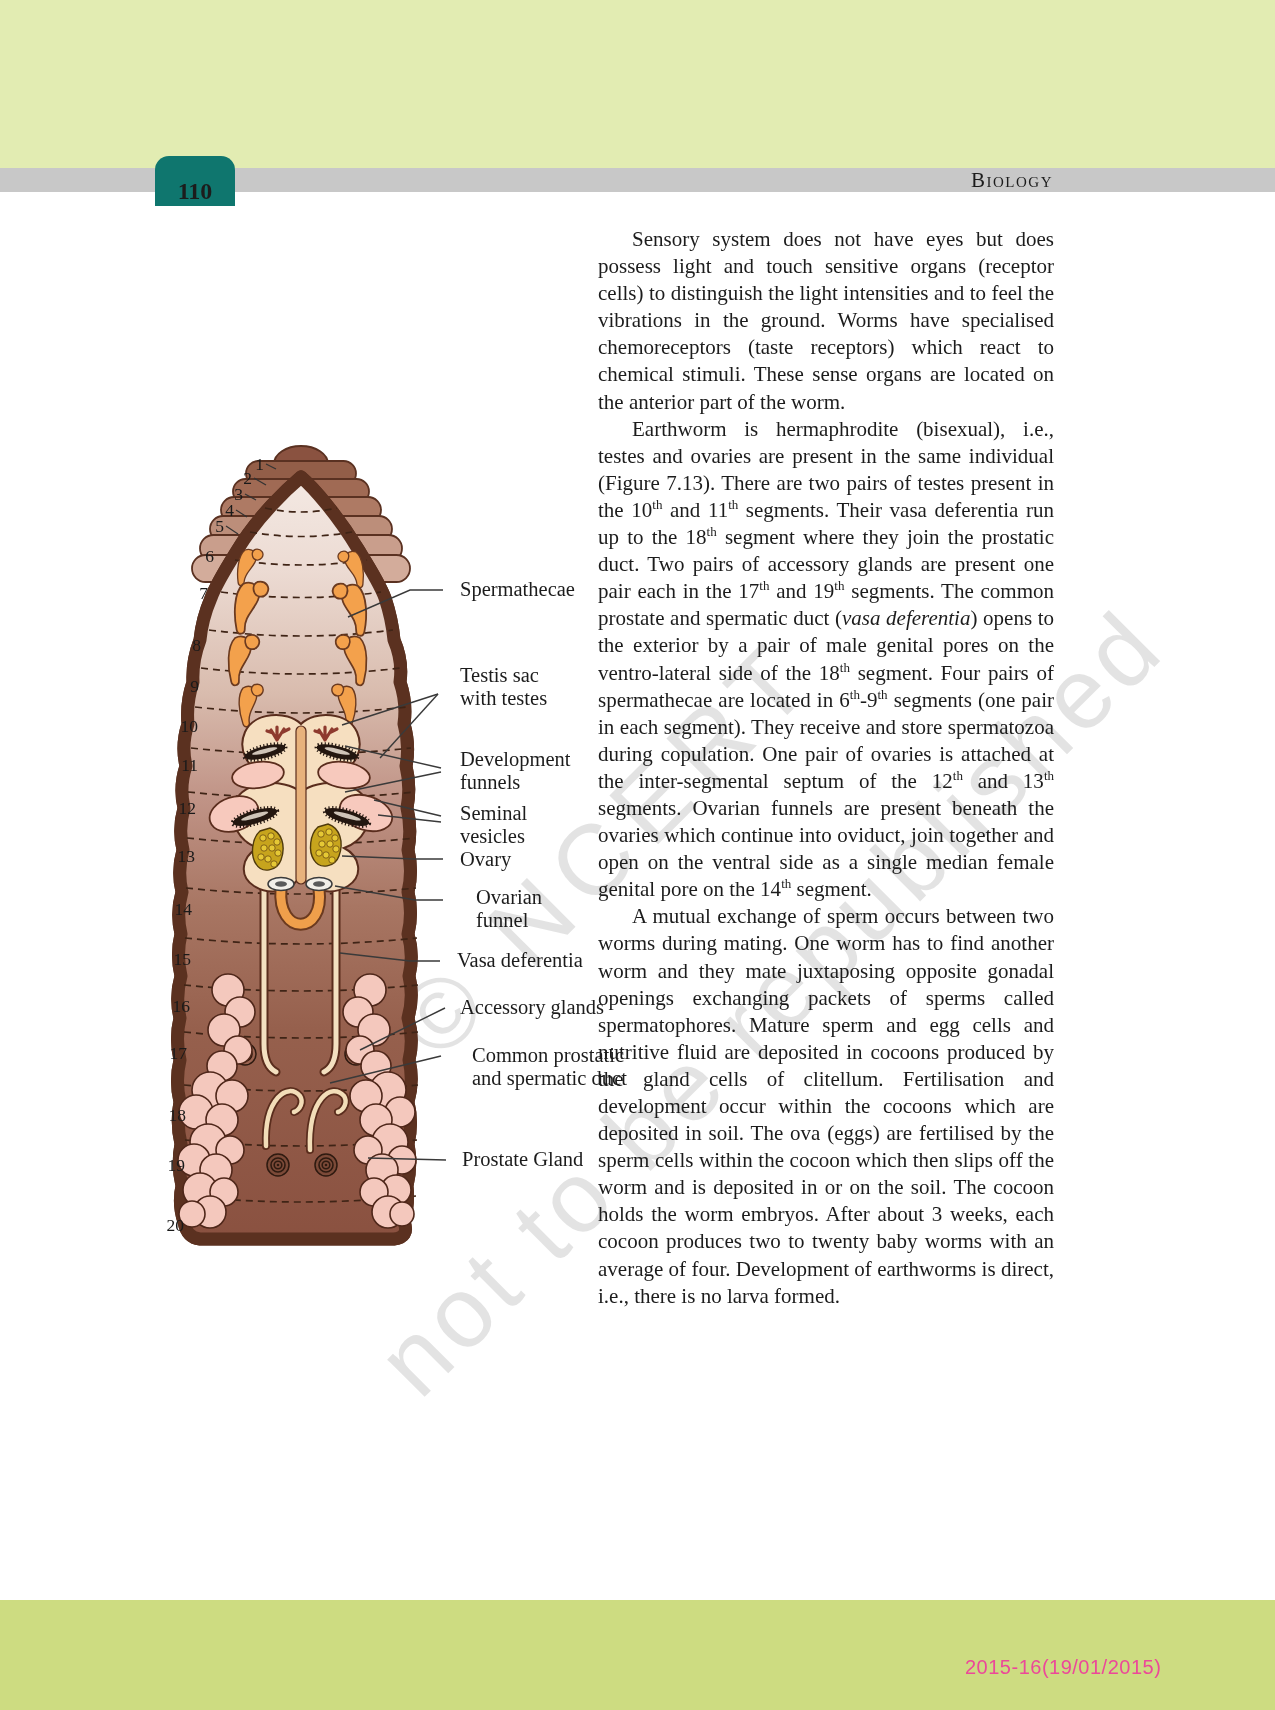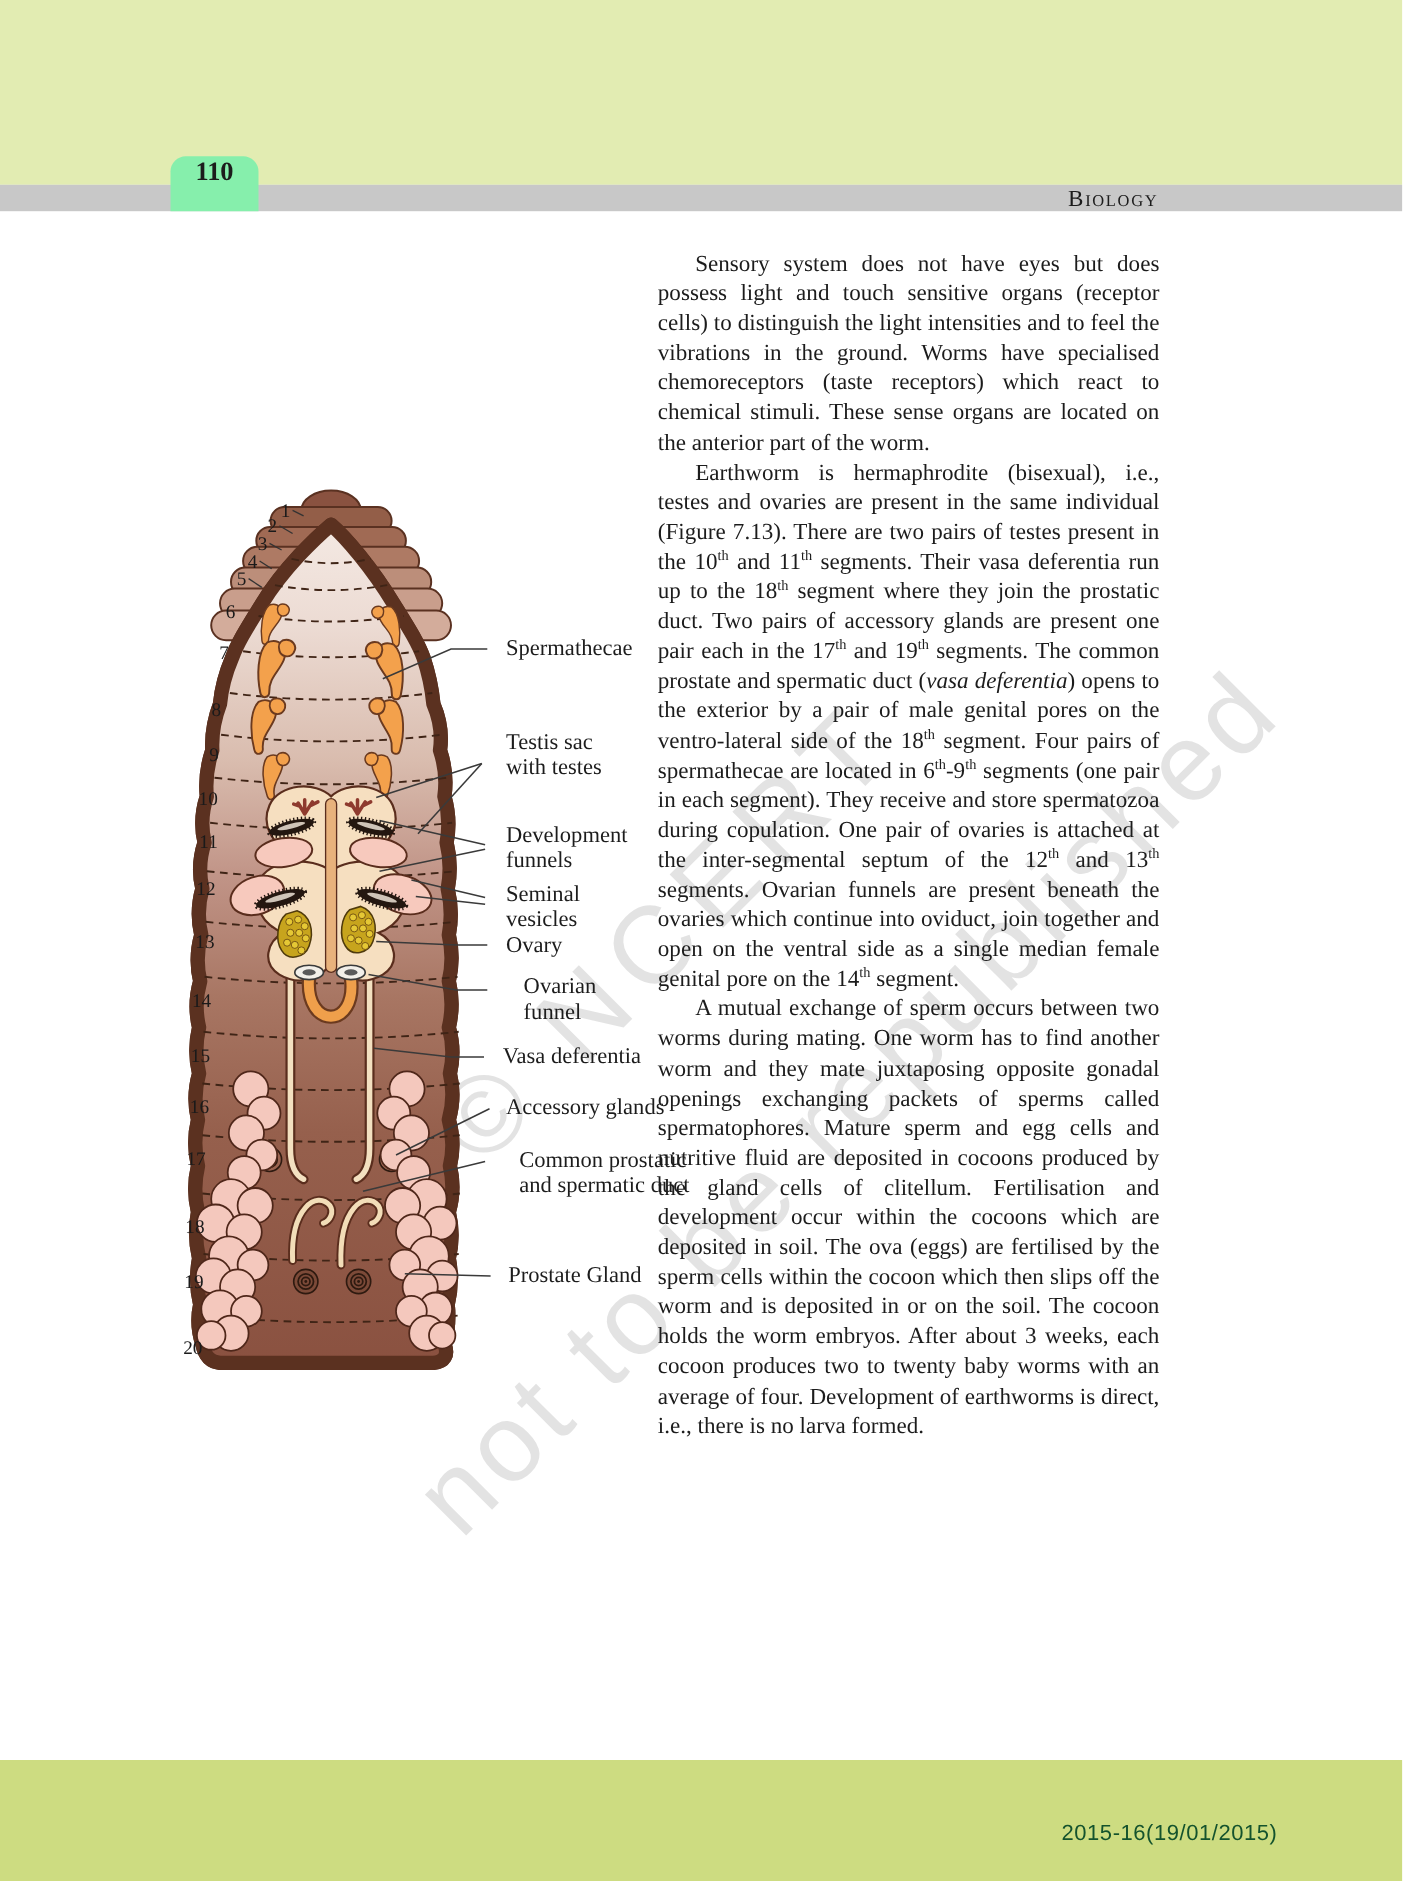--- a/index.html
+++ b/index.html
@@ -2,23 +2,23 @@
 <html><head>
 <meta charset="utf-8">
 <style>
   html,body{margin:0;padding:0;background:#fff;}
   .page{position:relative;width:1275px;height:1710px;background:#ffffff;overflow:hidden;
         font-family:"Liberation Serif", serif;color:#1c1c1c;}
   .band-top{position:absolute;left:0;top:0;width:1275px;height:168px;background:#e2ecb2;}
   .band-gray{position:absolute;left:0;top:168px;width:1275px;height:24px;background:#c8c8c8;}
   .band-bottom{position:absolute;left:0;top:1600px;width:1275px;height:110px;background:#cddc81;}
   .footer-text{position:absolute;left:965px;top:1656px;font-family:"Liberation Sans",sans-serif;
-        font-size:20px;color:#14532d;letter-spacing:0.5px;}
-  .tab{position:absolute;left:155px;top:142px;width:80px;height:50px;background:#86efac;
-        border-radius:14px 14px 0 0;display:flex;align-items:flex-start;justify-content:center;z-index:5;}
+        font-size:20px;color:#ec4899;letter-spacing:0.5px;}
+  .tab{position:absolute;left:155px;top:156px;width:80px;height:50px;background:#0f766e;
+        border-radius:14px 14px 0 0;display:flex;align-items:flex-end;justify-content:center;z-index:5;}
   .page-number{font-weight:bold;font-size:24px;line-height:30px;}
   .running-head{position:absolute;top:168px;right:222px;height:24px;line-height:24px;
         font-variant:small-caps;font-size:21px;letter-spacing:1.5px;z-index:5;text-align:center;}
   .wm{position:absolute;color:rgba(40,40,40,0.13);font-family:"Liberation Sans",sans-serif;
         pointer-events:none;white-space:nowrap;z-index:1;}
   .wm1{left:335px;top:790px;font-size:100px;letter-spacing:14px;transform:rotate(-45deg);}
   .wm2{left:240px;top:945px;font-size:100px;letter-spacing:6px;transform:rotate(-45deg);}
   .fig-svg{position:absolute;left:130px;top:430px;z-index:2;}
   .fig-label{position:absolute;font-size:20.5px;line-height:22.5px;white-space:pre-line;z-index:3;margin-left:12px;}
   .caption{position:absolute;left:152px;top:1258px;font-size:21px;white-space:nowrap;z-index:3;}

